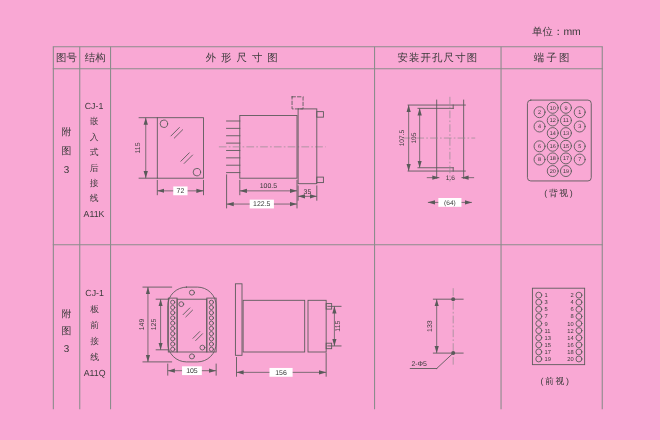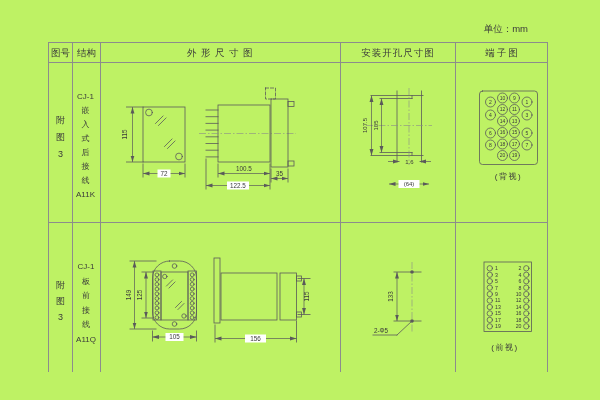--- a/index.html
+++ b/index.html
@@ -1,16 +1,16 @@
 <!DOCTYPE html>
 <html><head>
 <meta charset="utf-8">
 <style>
   html,body{margin:0;padding:0;background:#fff;}
-  #page{position:relative;width:600px;height:400px;background:#bef264;overflow:hidden;}
+  #page{position:relative;width:600px;height:400px;background:#f9a8d4;overflow:hidden;}
   svg{display:block;}
   text{font-family:"Liberation Sans","DejaVu Sans",sans-serif;fill:#3a3a3a;}
   .mid{text-anchor:middle;}
   .end{text-anchor:end;}
   .tbl{stroke:#8c8c8c;stroke-width:1;fill:none;}
   .ln{stroke:#5a5a5a;stroke-width:0.8;fill:none;stroke-linecap:square;}
   .cl{stroke:#8a8a8a;stroke-width:0.6;fill:none;stroke-dasharray:7 2 1.5 2;}
   .dsh{stroke-dasharray:3 2;}
   .dim{stroke:#5a5a5a;stroke-width:0.7;fill:none;marker-start:url(#arw);marker-end:url(#arw);}
   .dimE{stroke:#5a5a5a;stroke-width:0.7;fill:none;marker-end:url(#arw);}

